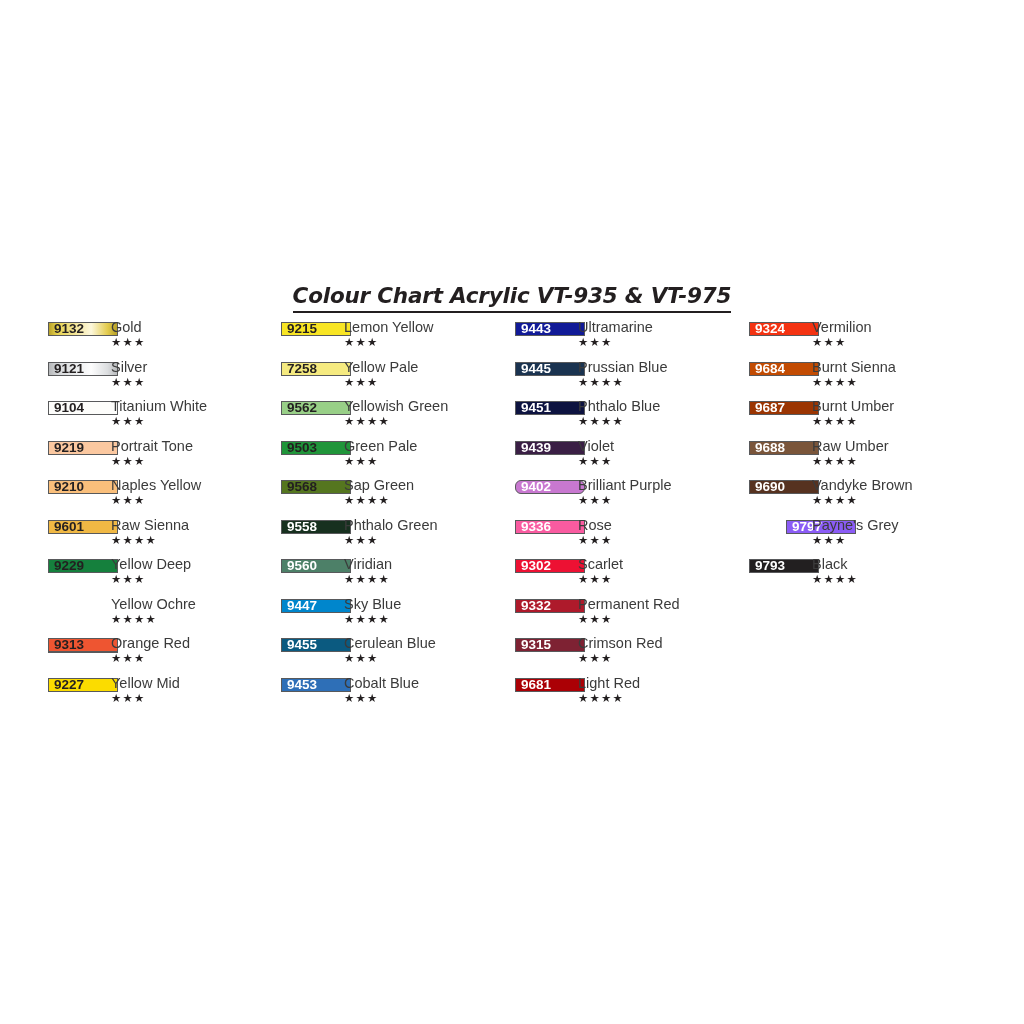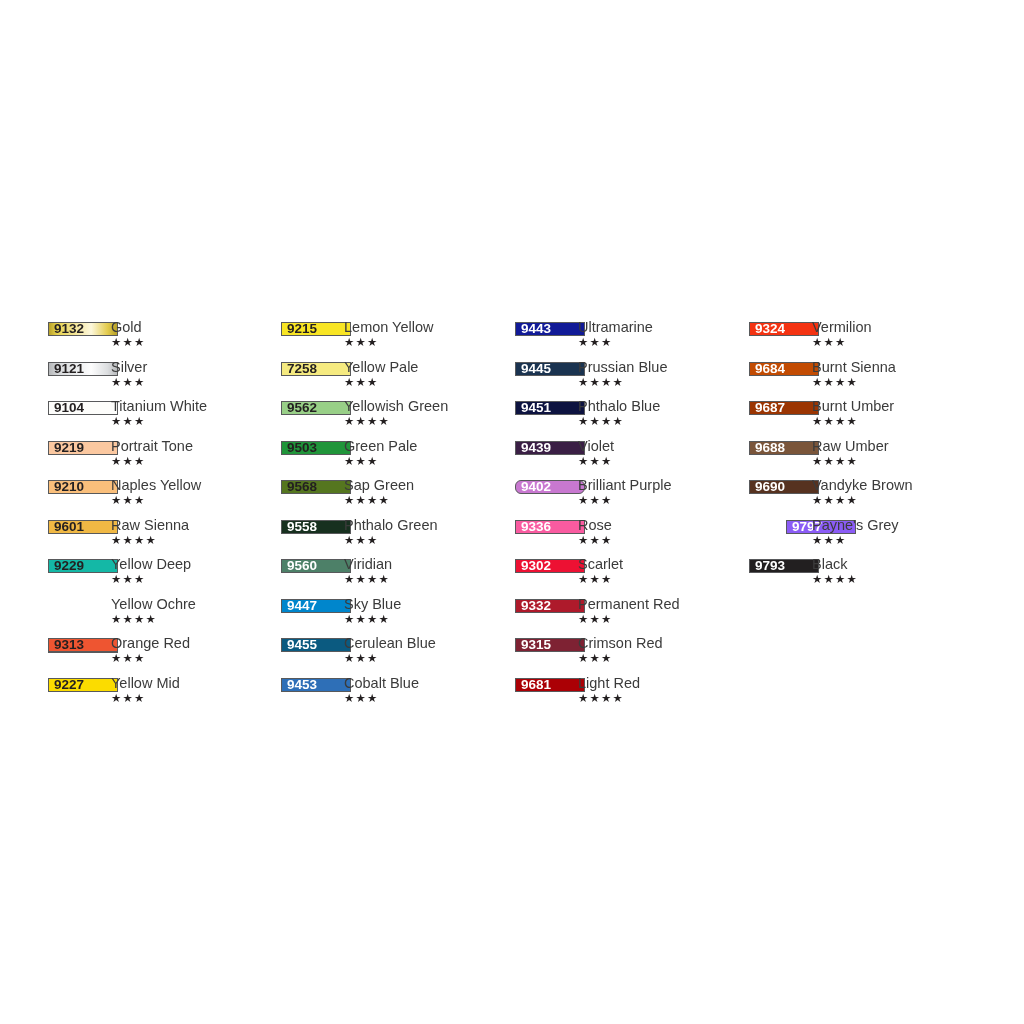--- a/index.html
+++ b/index.html
@@ -104,20 +104,23 @@
     letter-spacing: 1.2px;
     color: #231f20;
     white-space: nowrap;
   }
 </style>
 </head>
 <body>
 
 <div id="chart-root">
 
+  <div id="chart-title">
+    <span class="title-underline">Colour Chart Acrylic VT-935 &amp; VT-975</span>
+  </div>
 
   <div class="swatch-columns" id="swatch-columns">
       <div class="swatch-column col-0">
         <div class="swatch-row">
           <div class="swatch-chip" style="background: linear-gradient(to right, rgb(185, 162, 41) 0%, rgb(232, 211, 78) 12%, rgb(247, 236, 180) 48%, rgb(253, 248, 220) 62%, rgb(227, 203, 78) 86%, rgb(183, 160, 38) 100%);">
             <span class="swatch-code">9132</span>
           </div>
           <div class="swatch-text">
             <div class="swatch-name">Gold</div>
             <div class="swatch-stars">★★★</div>
@@ -162,21 +165,21 @@
         <div class="swatch-row">
           <div class="swatch-chip" style="background: rgb(240, 184, 68); padding-left: 28px;">
             <span class="swatch-code">9601</span>
           </div>
           <div class="swatch-text">
             <div class="swatch-name">Raw Sienna</div>
             <div class="swatch-stars">★★★★</div>
           </div>
         </div>
         <div class="swatch-row">
-          <div class="swatch-chip" style="background: #14b8a6; padding-left: 16px;">
+          <div class="swatch-chip" style="background: #15803d; padding-left: 16px;">
             <span class="swatch-code">9229</span>
           </div>
           <div class="swatch-text">
             <div class="swatch-name">Yellow Deep</div>
             <div class="swatch-stars">★★★</div>
           </div>
         </div>
         <div class="swatch-row">
           <div class="swatch-chip" style="background: #a16207; margin-top: 40px;">
             <span class="swatch-code">9676</span>

